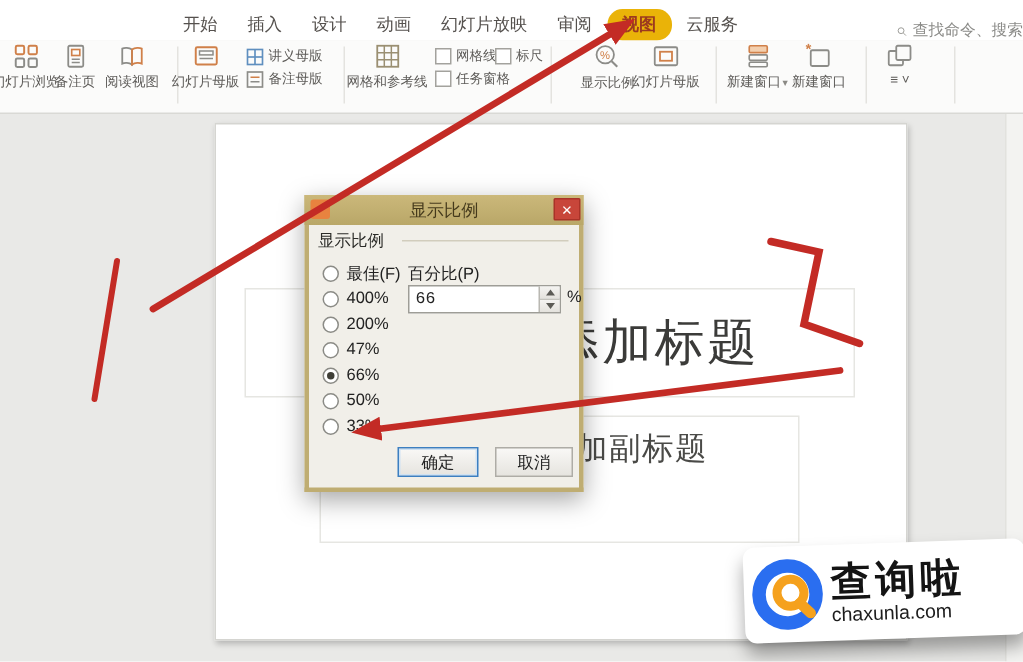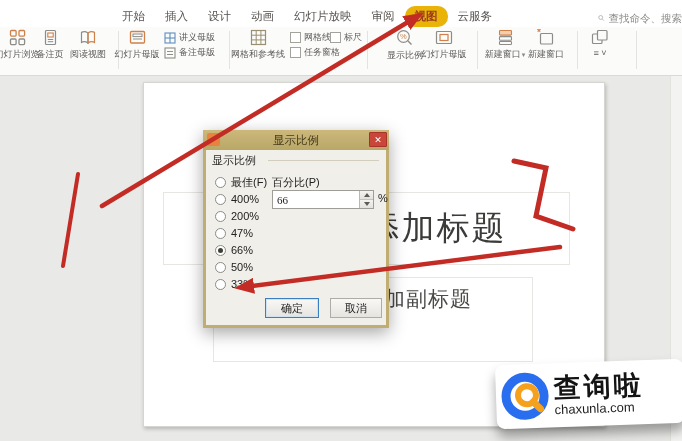--- a/index.html
+++ b/index.html
@@ -6,21 +6,21 @@
   body{
     width:682px;height:441px;position:relative;overflow:hidden;
     font-family:"Liberation Sans",sans-serif;background:#e9e9e7;
     -webkit-font-smoothing:antialiased;
   }
   
   .menubar{position:absolute;left:0;top:0;width:682px;height:27px;background:#fff;border-bottom:1px solid #f0f0ee;z-index:5}
   .menu-items{position:absolute;left:112px;top:0;height:27px;display:flex;align-items:flex-end}
   .menu-item{padding:3px 10px;font-size:11.5px;color:#55514e;border-radius:10px;white-space:nowrap}
   .menu-item.active{background:#eab308;color:#9c3a1f;font-weight:bold}
-  .search-box{position:absolute;left:598px;top:12px;width:84px;height:27px;display:flex;align-items:flex-start;gap:4px;overflow:hidden}
+  .search-box{position:absolute;left:598px;top:0;width:84px;height:27px;display:flex;align-items:flex-end;gap:4px;overflow:hidden}
   .search-box span{font-size:10.5px;color:#8b8b88;white-space:nowrap}
   
   .toolbar{position:absolute;left:0;top:27px;width:682px;height:48px;background:#fbfbfa;border-bottom:1px solid #d9d9d5;z-index:5}
   .sep{position:absolute;top:4px;width:1px;height:38px;background:#e4e3df}
   .tbtn{position:absolute;top:2px;display:flex;flex-direction:column;align-items:center;gap:2px;font-size:9px;color:#5d5b58;white-space:nowrap}
   .tbtn svg{display:block}
   .mini-row{position:absolute;display:flex;align-items:center;gap:3px;font-size:9px;color:#5d5b58;white-space:nowrap}
   .chk{width:9px;height:9px;background:#fff;border:1px solid #a3a29d;flex:none}
   .caret{font-size:7px;color:#8a8984;margin-left:1px}
   
@@ -42,21 +42,21 @@
   .dlg-appicon{position:absolute;left:4px;top:3px;width:13px;height:13px;background:#e8833f;border-radius:2px}
   .dlg-close{position:absolute;right:2px;top:2px;width:18px;height:15px;background:#c8463a;border:1px solid #a93328;
     border-radius:1px;color:#fff;font-size:9px;line-height:14px;text-align:center;box-sizing:border-box}
   .grp-label{position:absolute;left:6px;top:23px;color:#2b2b28}
   .grp-line{position:absolute;left:62px;right:7px;top:30px;border-top:1px solid #d2cdbd}
   .opt{position:absolute;left:9px;display:flex;align-items:center;gap:5px;height:14px}
   .radio{width:11px;height:11px;border:1px solid #8b8b86;border-radius:50%;background:#fff;position:relative;flex:none;box-sizing:border-box}
   .radio.sel::after{content:"";position:absolute;left:2px;top:2px;width:5px;height:5px;border-radius:50%;background:#3f3f37}
   .pct-label{position:absolute;left:66px;top:45px}
   .spinner{position:absolute;left:66px;top:60px;width:102px;height:19px;background:#fff;border:1px solid #9e9d97;box-sizing:border-box;display:flex}
-  .spinner input{flex:1;border:none;outline:none;font-size:11px;color:#222;padding:0 0 0 4px;font-family:Liberation Serif, serif;background:transparent;min-width:0}
+  .spinner input{flex:1;border:none;outline:none;font-size:11px;color:#222;padding:0 0 0 4px;font-family:Liberation Mono, monospace;background:transparent;min-width:0}
   .spin-btns{width:13px;border-left:1px solid #b9b8b2;display:flex;flex-direction:column}
   .spin-btns div{flex:1;background:linear-gradient(#f4f3f1,#e4e2dd);display:flex;align-items:center;justify-content:center}
   .spin-btns div:first-child{border-bottom:1px solid #c4c3bd}
   .tri-up{width:0;height:0;border-left:3px solid transparent;border-right:3px solid transparent;border-bottom:4px solid #5c5b56}
   .tri-dn{width:0;height:0;border-left:3px solid transparent;border-right:3px solid transparent;border-top:4px solid #5c5b56}
   .pct-suffix{position:absolute;left:172px;top:62px}
   .dlg-btn{position:absolute;top:168px;height:20px;box-sizing:border-box;background:linear-gradient(#f9f8f6,#e6e4df);
     font-size:11px;color:#222;display:flex;align-items:center;justify-content:center}
   .btn-ok{left:59px;width:54px;border:1px solid #3c7fc1;box-shadow:0 0 0 1px #cfe2f3 inset}
   .btn-cancel{left:124px;width:52px;border:1px solid #aeaca6}

